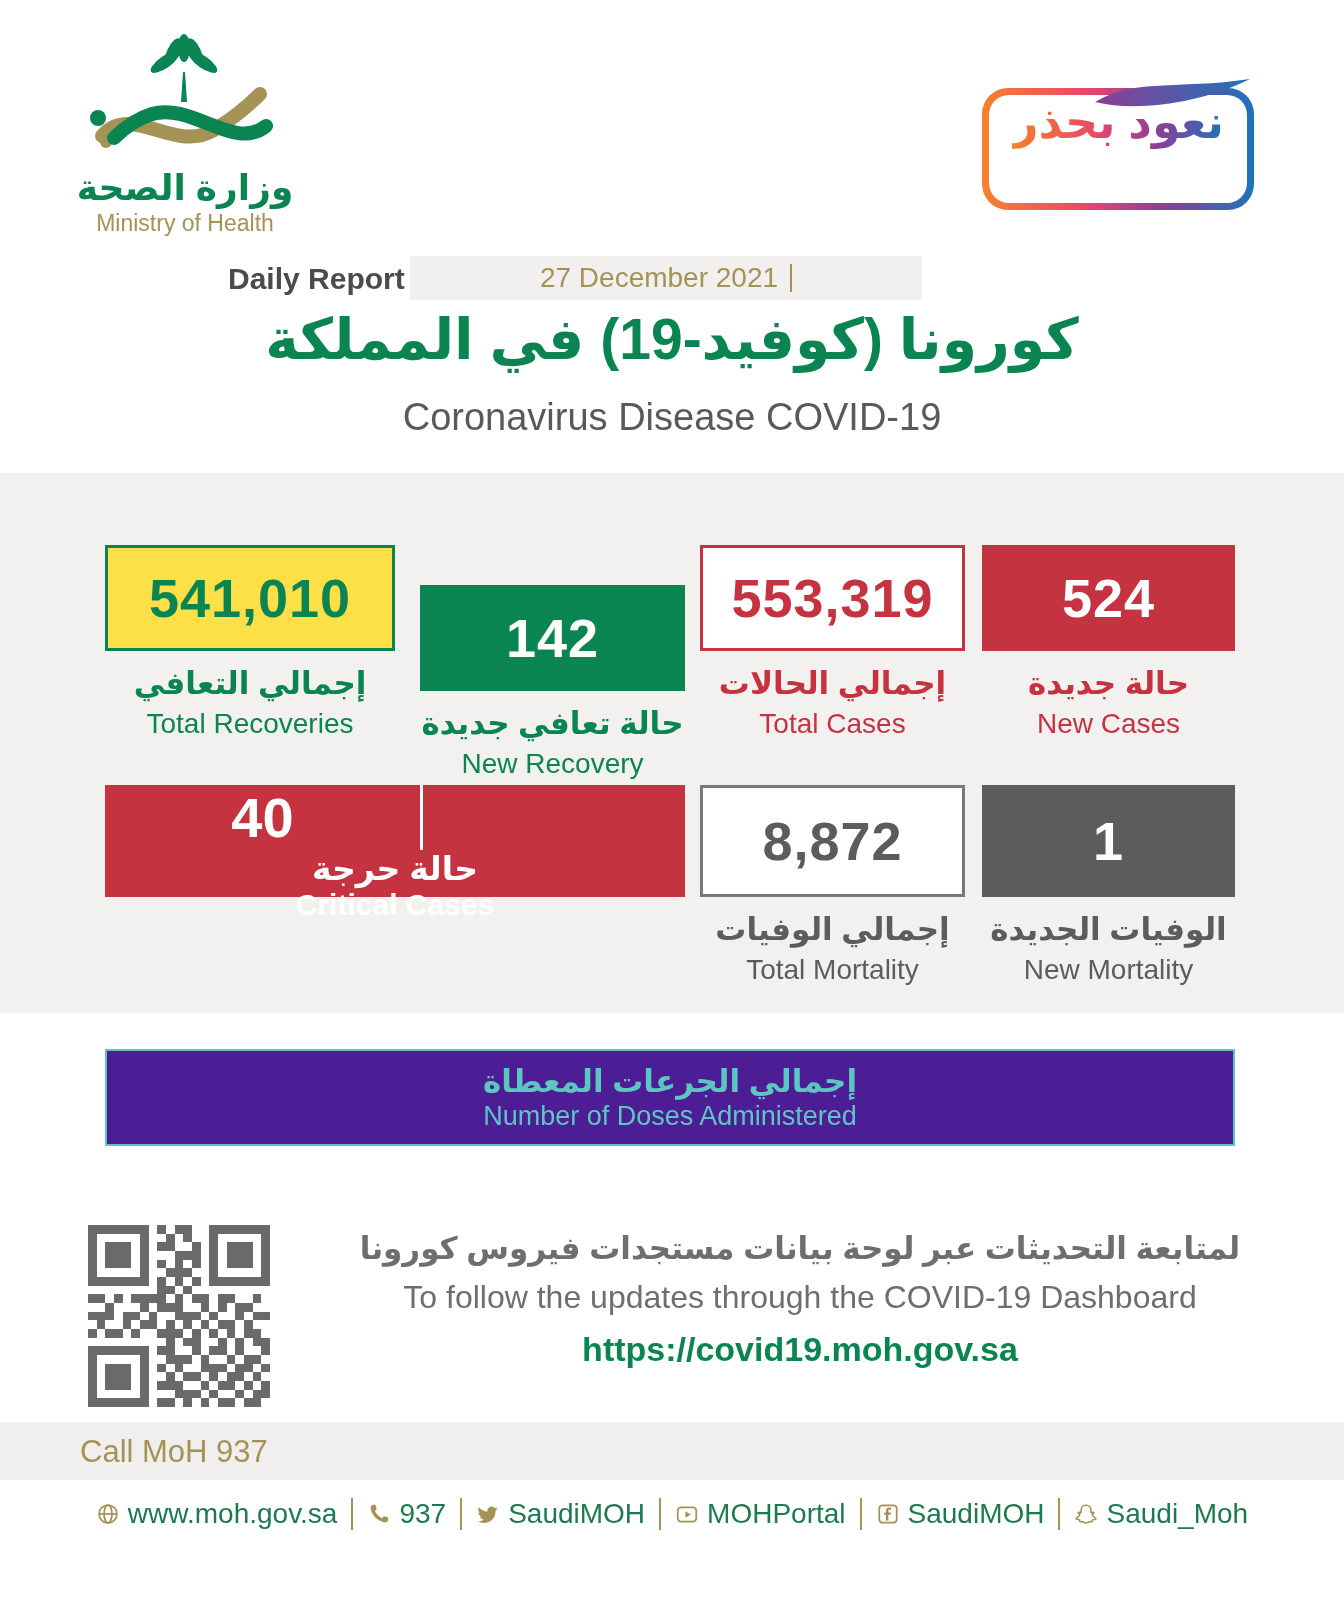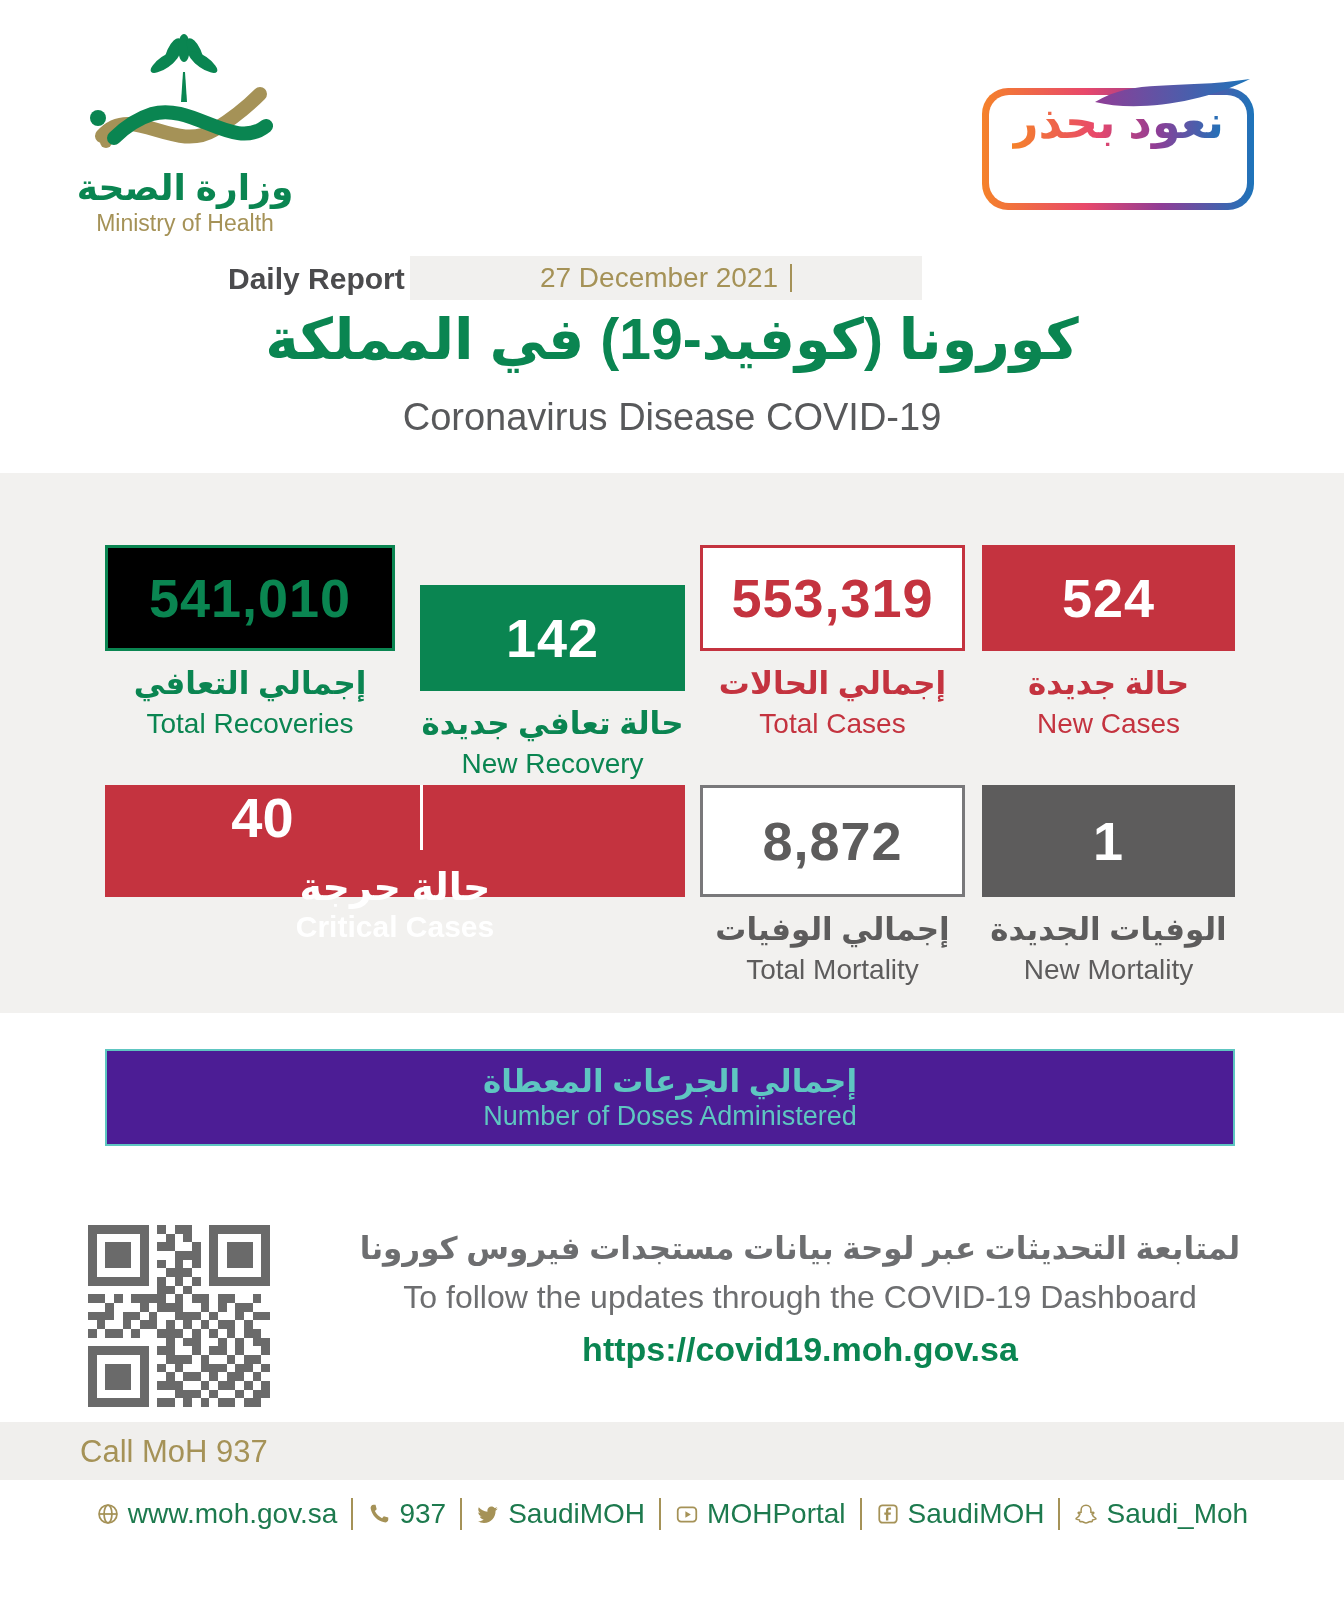--- a/index.html
+++ b/index.html
@@ -53,35 +53,35 @@
 
   .cell{text-align:center;}
   .c1{left:105px;top:545px;width:290px;}
   .c2{left:420px;top:545px;width:265px;margin-top:40px;}
   .c3{left:700px;top:545px;width:265px;}
   .c4{left:982px;top:545px;width:253px;}
   .r2c1{left:105px;top:785px;width:580px;}
   .r2c3{left:700px;top:785px;width:265px;}
   .r2c4{left:982px;top:785px;width:253px;}
 
-  .outline-green{background:#000000;border:3px solid var(--green);color:var(--green);}
+  .outline-green{background:#fde047;border:3px solid var(--green);color:var(--green);}
   .fill-green{background:var(--green);color:#fff;}
   .outline-red{background:#fff;border:3px solid var(--red);color:var(--red);}
   .fill-red{background:var(--red);color:#fff;}
   .outline-gray{background:#fff;border:3px solid #79787a;color:var(--darkgray);}
   .fill-dark{background:var(--darkgray);color:#fff;}
   .green-lbl{color:var(--green);}
   .red-lbl{color:var(--red);}
   .gray-lbl{color:var(--darkgray);}
 
   .critical-bar{display:flex;height:112px;background:var(--red);color:#fff;flex-direction:column;}
   .critical-val{width:315px;display:flex;align-items:center;justify-content:center;
     font-size:56px;font-weight:bold;border-right:3px solid #fff;}
   .critical-lbls{flex:1;display:flex;flex-direction:column;align-items:center;justify-content:center;line-height:1.15;}
-  .critical-ar{font-size:38px;font-weight:bold;direction:rtl;margin-top:16px;}
+  .critical-ar{font-size:33px;font-weight:bold;direction:rtl;}
   .critical-en{font-size:30px;font-weight:bold;}
 
   
   .doses-bar{left:105px;top:1049px;width:1130px;height:97px;display:flex;border:2px solid var(--teal);box-sizing:border-box;}
   .doses-left{width:568px;background:var(--teal);display:flex;align-items:center;justify-content:center;}
   .doses-val{color:#fff;font-size:50px;font-weight:bold;letter-spacing:1px;}
   .doses-right{flex:1;background:#4c1d95;display:flex;flex-direction:column;align-items:center;justify-content:center;color:var(--teal);line-height:1.2;}
   .doses-ar{font-size:31px;font-weight:bold;direction:rtl;}
   .doses-en{font-size:27px;}
 

